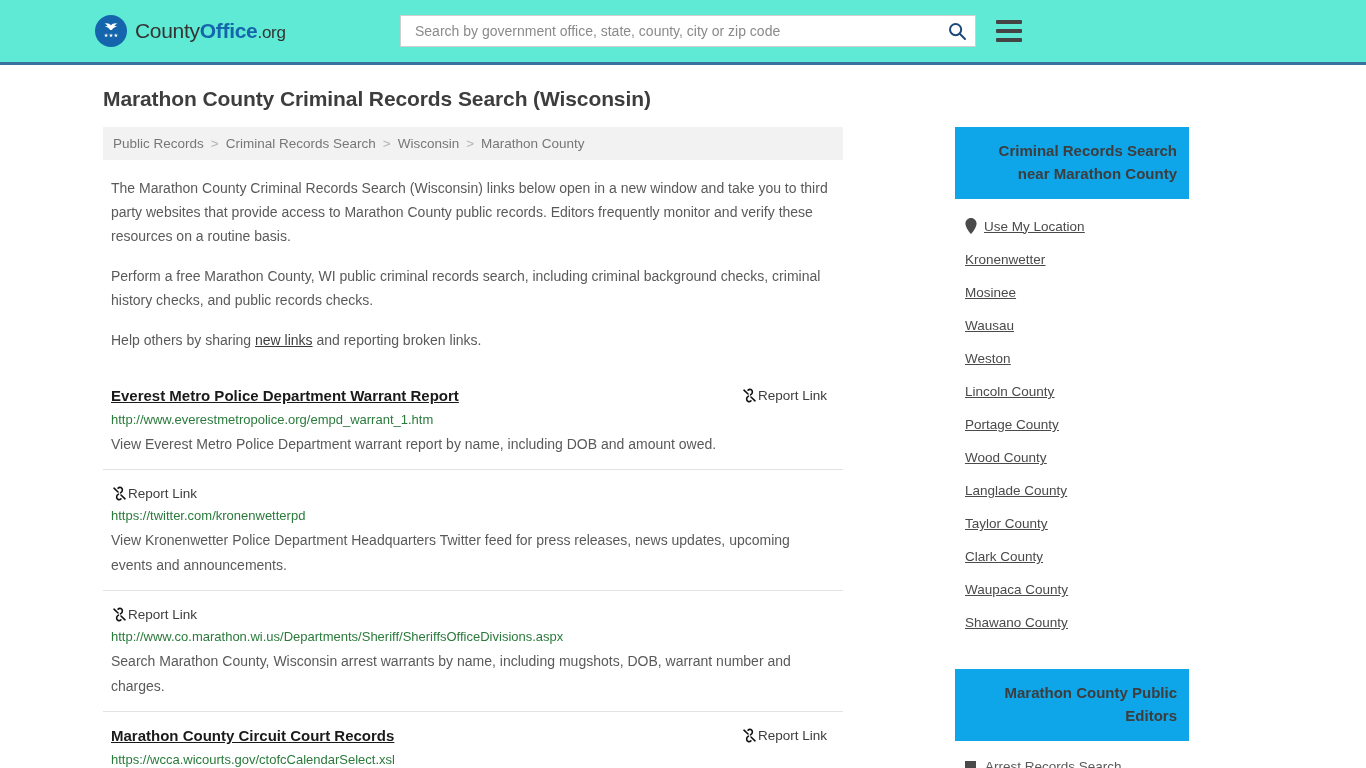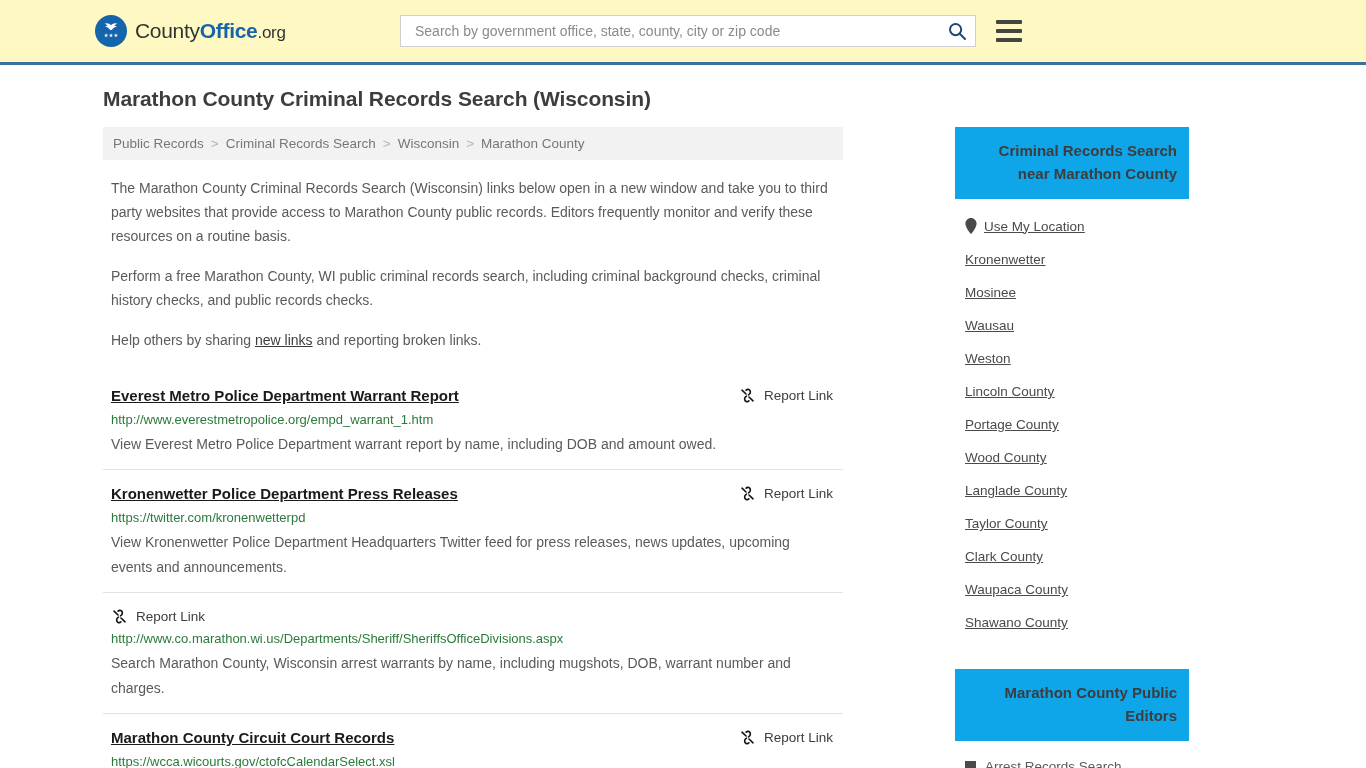--- a/index.html
+++ b/index.html
@@ -7,21 +7,21 @@
     margin: 0; padding: 0;
     width: 1366px; height: 768px;
     overflow: hidden;
     background: #ffffff;
     font-family: "Liberation Sans", sans-serif;
   }
 
   
   .site-header {
     height: 65px;
-    background: #fef9c3;
+    background: #5eead4;
     border-bottom: 3px solid #39719f;
     display: flex;
     align-items: center;
     position: relative;
   }
   .header-inner {
     width: 1176px;
     margin: 0 auto;
     display: flex;
     align-items: center;
@@ -156,24 +156,24 @@
   .link-title {
     font-size: 15px;
     font-weight: bold;
     color: #1a1a1a;
     text-decoration: underline;
     line-height: 20px;
   }
   .report {
     display: flex;
     align-items: center;
-    gap: 8px;
+    gap: 0;
     white-space: nowrap;
     padding-top: 1px;
-    margin-right: 10px;
+    margin-right: 16px;
     cursor: pointer;
   }
   .report .label { font-size: 13.5px; color: #3d3d3d; }
   .unlink-icon { width: 17px; height: 17px; flex: none; }
   .link-url {
     font-size: 13px;
     color: #2a7a3b;
     margin-top: 5px;
     line-height: 18px;
     word-break: break-all;
@@ -301,21 +301,20 @@
               </span>
               <span class="label">Report Link</span>
             </span>
           </div>
           <div class="link-url">http://www.everestmetropolice.org/empd_warrant_1.htm</div>
           <div class="link-desc">View Everest Metro Police Department warrant report by name, including DOB and amount owed.</div>
         </div>
 
         <div class="link-item">
           <div class="link-row">
-            <a class="link-title" href="#">Kronenwetter Police Department Press Releases</a>
             <span class="report">
               <span class="unlink-icon">
                 <svg width="17" height="17" viewBox="0 0 17 17" aria-hidden="true">
                   <path d="M3 3.2 L7 7 M10 10 L14 13.8" stroke="#111" stroke-width="1.6" stroke-linecap="round"></path>
                   <path d="M7.1 3.1c1.7-1.6 4.3-.4 4.3 1.9 0 1.2-.8 2.2-1.9 2.9" stroke="#111" stroke-width="1.6" fill="none" stroke-linecap="round"></path>
                   <path d="M9.9 13.9c-1.7 1.6-4.3.4-4.3-1.9 0-1.2.8-2.2 1.9-2.9" stroke="#111" stroke-width="1.6" fill="none" stroke-linecap="round"></path>
                 </svg>
               </span>
               <span class="label">Report Link</span>
             </span>

